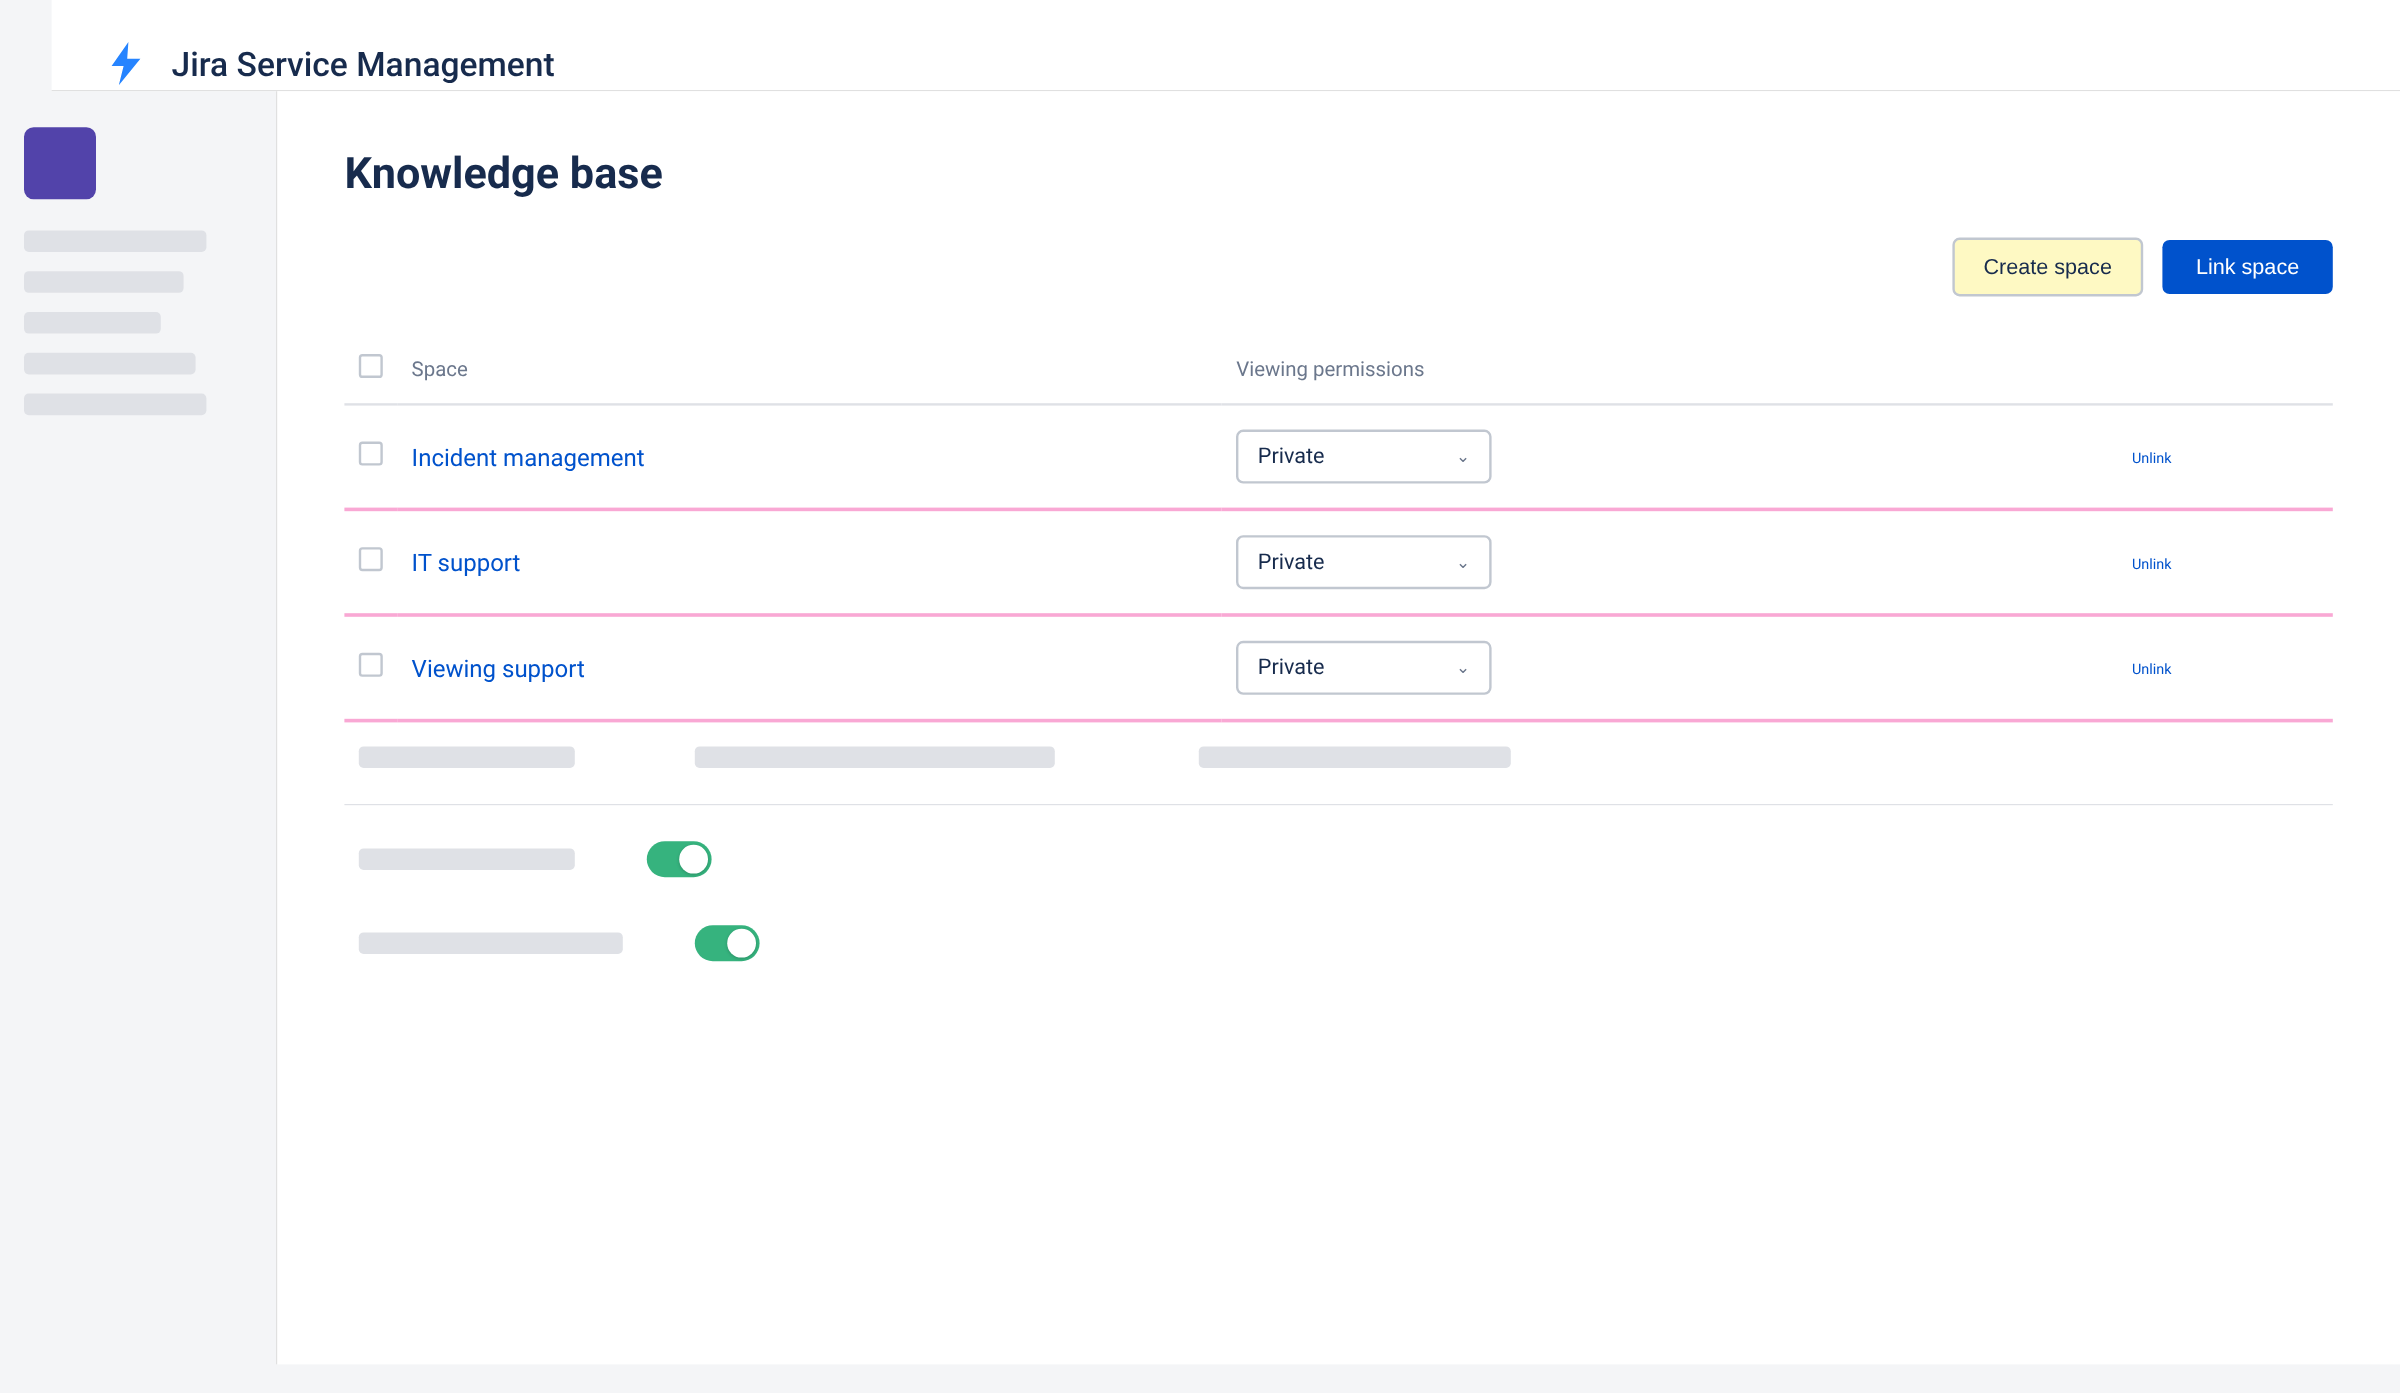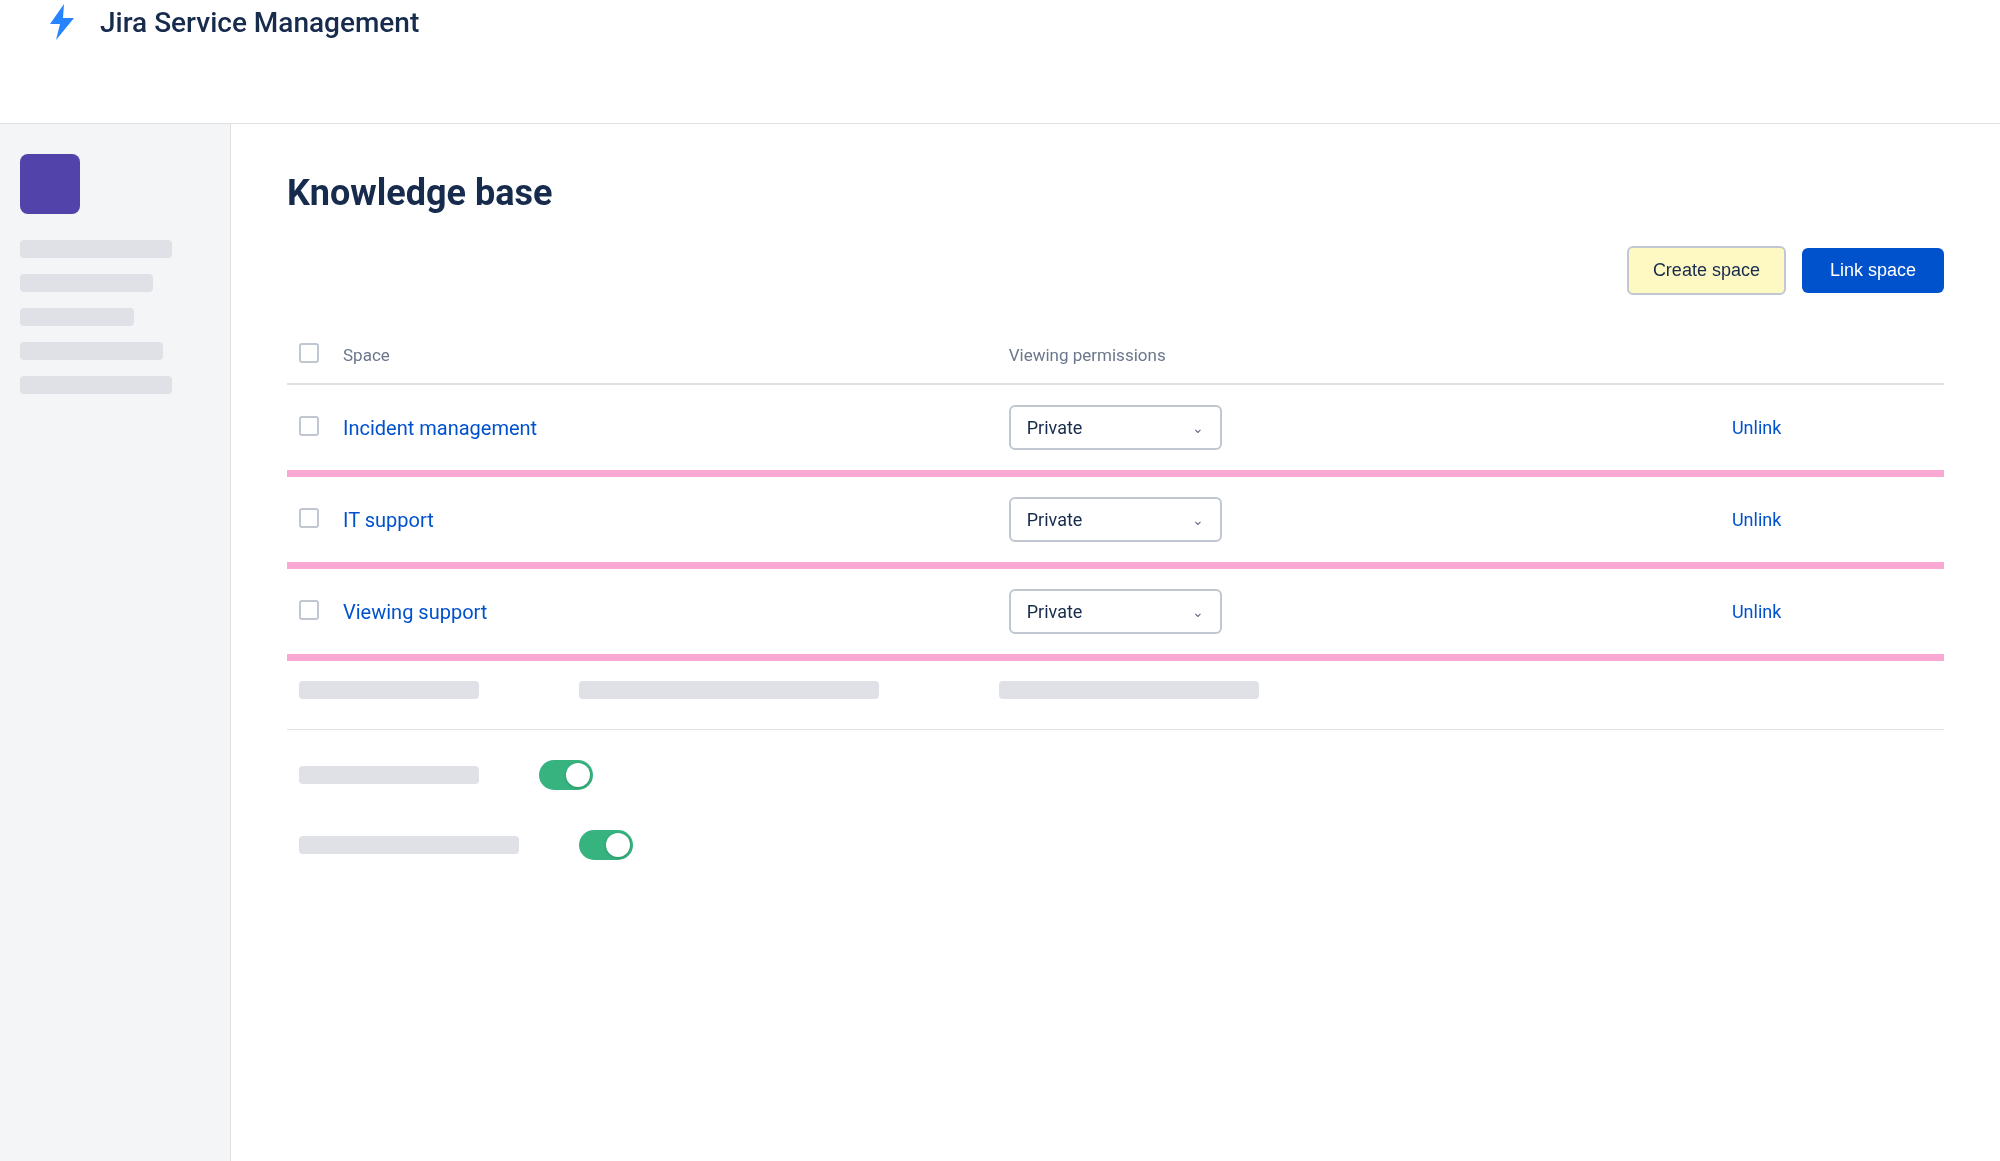--- a/index.html
+++ b/index.html
@@ -11,25 +11,26 @@
     body {
       font-family: -apple-system, BlinkMacSystemFont, 'Segoe UI', Roboto, sans-serif;
       background: #f4f5f7;
       width: 2000px;
       min-height: 1161px;
     }
 
     
     .header {
       background: #ffffff;
-      height: 124px;
-      display: flex;
-      align-items: flex-start;
+      height: 76px;
+      display: flex;
+      align-items: flex-end;
       padding: 0 40px;
       border-bottom: 1px solid #e0e0e0;
+      margin-left: 43px;
     }
 
     .logo-area {
       display: flex;
       align-items: center;
       gap: 16px;
     }
 
     .logo-icon {
       width: 44px;
@@ -160,21 +161,21 @@
 
     .table-header-row th {
       padding: 16px 12px;
       text-align: left;
       font-size: 17px;
       font-weight: 400;
       color: #6b778c;
     }
 
     .table-row {
-      border-bottom: 7px solid #f9a8d4;
+      border-bottom: 3px solid #f9a8d4;
     }
 
     .table-row td {
       padding: 20px 12px;
       font-size: 18px;
     }
 
     .checkbox-cell {
       width: 40px;
     }
@@ -212,21 +213,21 @@
     }
 
     .dropdown-chevron {
       color: #6b778c;
       font-size: 14px;
     }
 
     .unlink-link {
       color: #0052cc;
       text-decoration: none;
-      font-size: 18px;
+      font-size: 12px;
       cursor: pointer;
     }
 
     
     .placeholder-row {
       display: flex;
       align-items: center;
       padding: 20px 12px;
       gap: 40px;
     }

